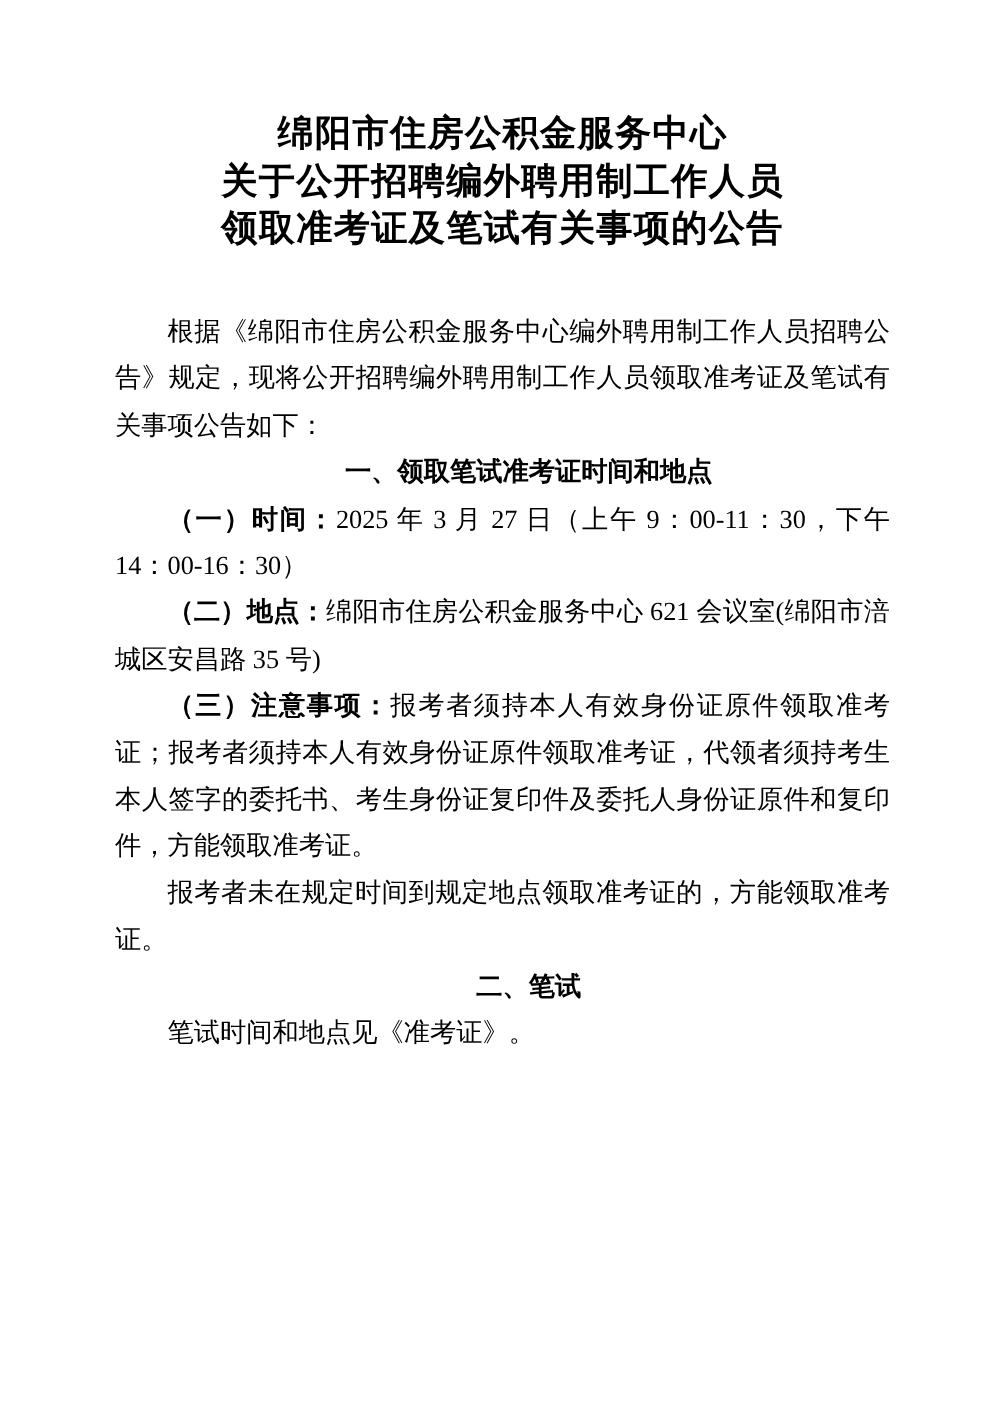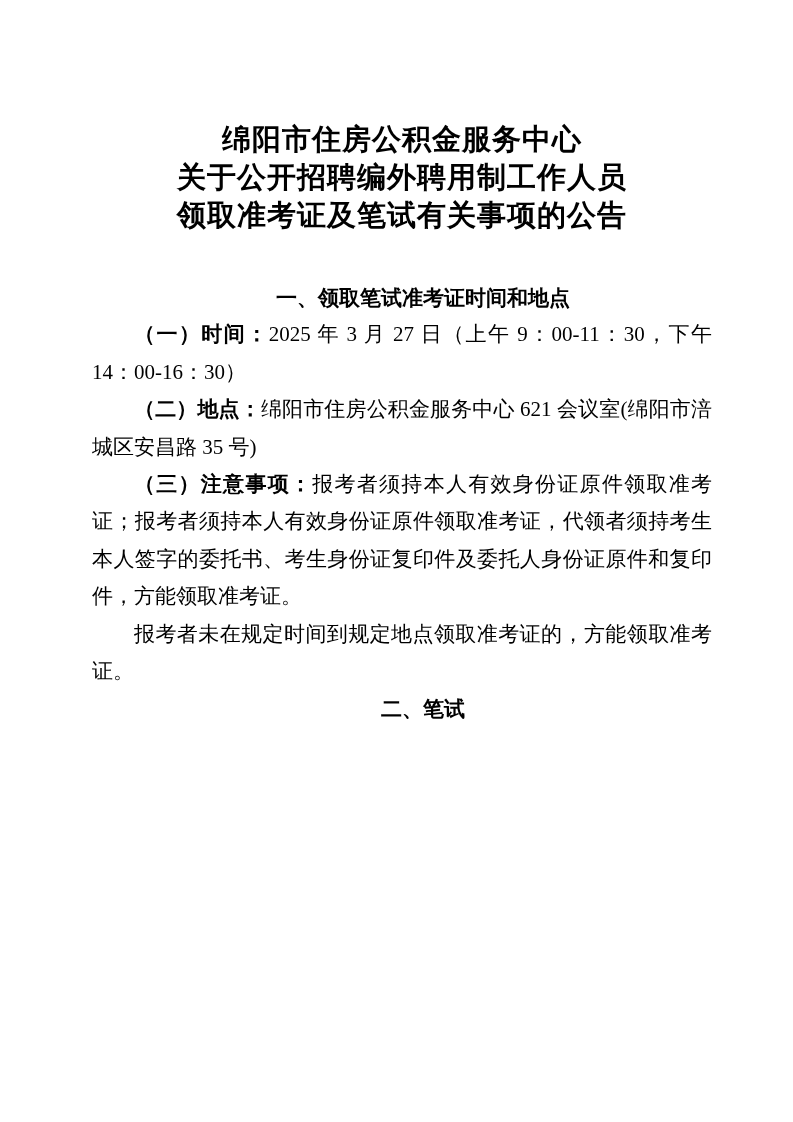--- a/index.html
+++ b/index.html
@@ -5,21 +5,21 @@
   * { margin: 0; padding: 0; box-sizing: border-box; }
   html, body { background: #ffffff; }
   body { width: 793px; }
 
   .page {
     position: relative;
     width: 793px;
     height: 884px;
     background: #ffffff;
     color: #000000;
-    padding: 120px 81px 0 92px;
+    padding: 88px 81px 0 92px;
     font-family: "Liberation Serif", serif;
     font-size: 21px;
     line-height: 37.4px;
     overflow: hidden;
   }
 
   .doc-title {
     font-family: "Liberation Sans", sans-serif;
     font-weight: bold;
     font-size: 29px;
@@ -51,28 +51,30 @@
 <body>
 
 <div class="page">
 
   <h1 class="doc-title">
     <div>绵阳市住房公积金服务中心</div>
     <div>关于公开招聘编外聘用制工作人员</div>
     <div>领取准考证及笔试有关事项的公告</div>
   </h1>
 
+  <p class="body-p">根据《绵阳市住房公积金服务中心编外聘用制工作人员招聘公告》规定，现将公开招聘编外聘用制工作人员领取准考证及笔试有关事项公告如下：</p>
 
   <h2 class="section-heading">一、领取笔试准考证时间和地点</h2>
 
   <p class="body-p"><b class="item-label">（一）时间：</b><span>2025 年 3 月 27 日（上午 9：00-11：30，下午 14：00-16：30）</span></p>
 
   <p class="body-p"><b class="item-label">（二）地点：</b><span>绵阳市住房公积金服务中心 621 会议室(绵阳市涪城区安昌路 35 号)</span></p>
 
   <p class="body-p"><b class="item-label">（三）注意事项：</b><span>报考者须持本人有效身份证原件领取准考证；报考者须持本人有效身份证原件领取准考证，代领者须持考生本人签字的委托书、考生身份证复印件及委托人身份证原件和复印件，方能领取准考证。</span></p>
 
   <p class="body-p">报考者未在规定时间到规定地点领取准考证的，方能领取准考证。</p>
 
   <h2 class="section-heading">二、笔试</h2>
 
+  <p class="body-p">笔试时间和地点见《准考证》。</p>
 
 
 </div>
 
 </body></html>

